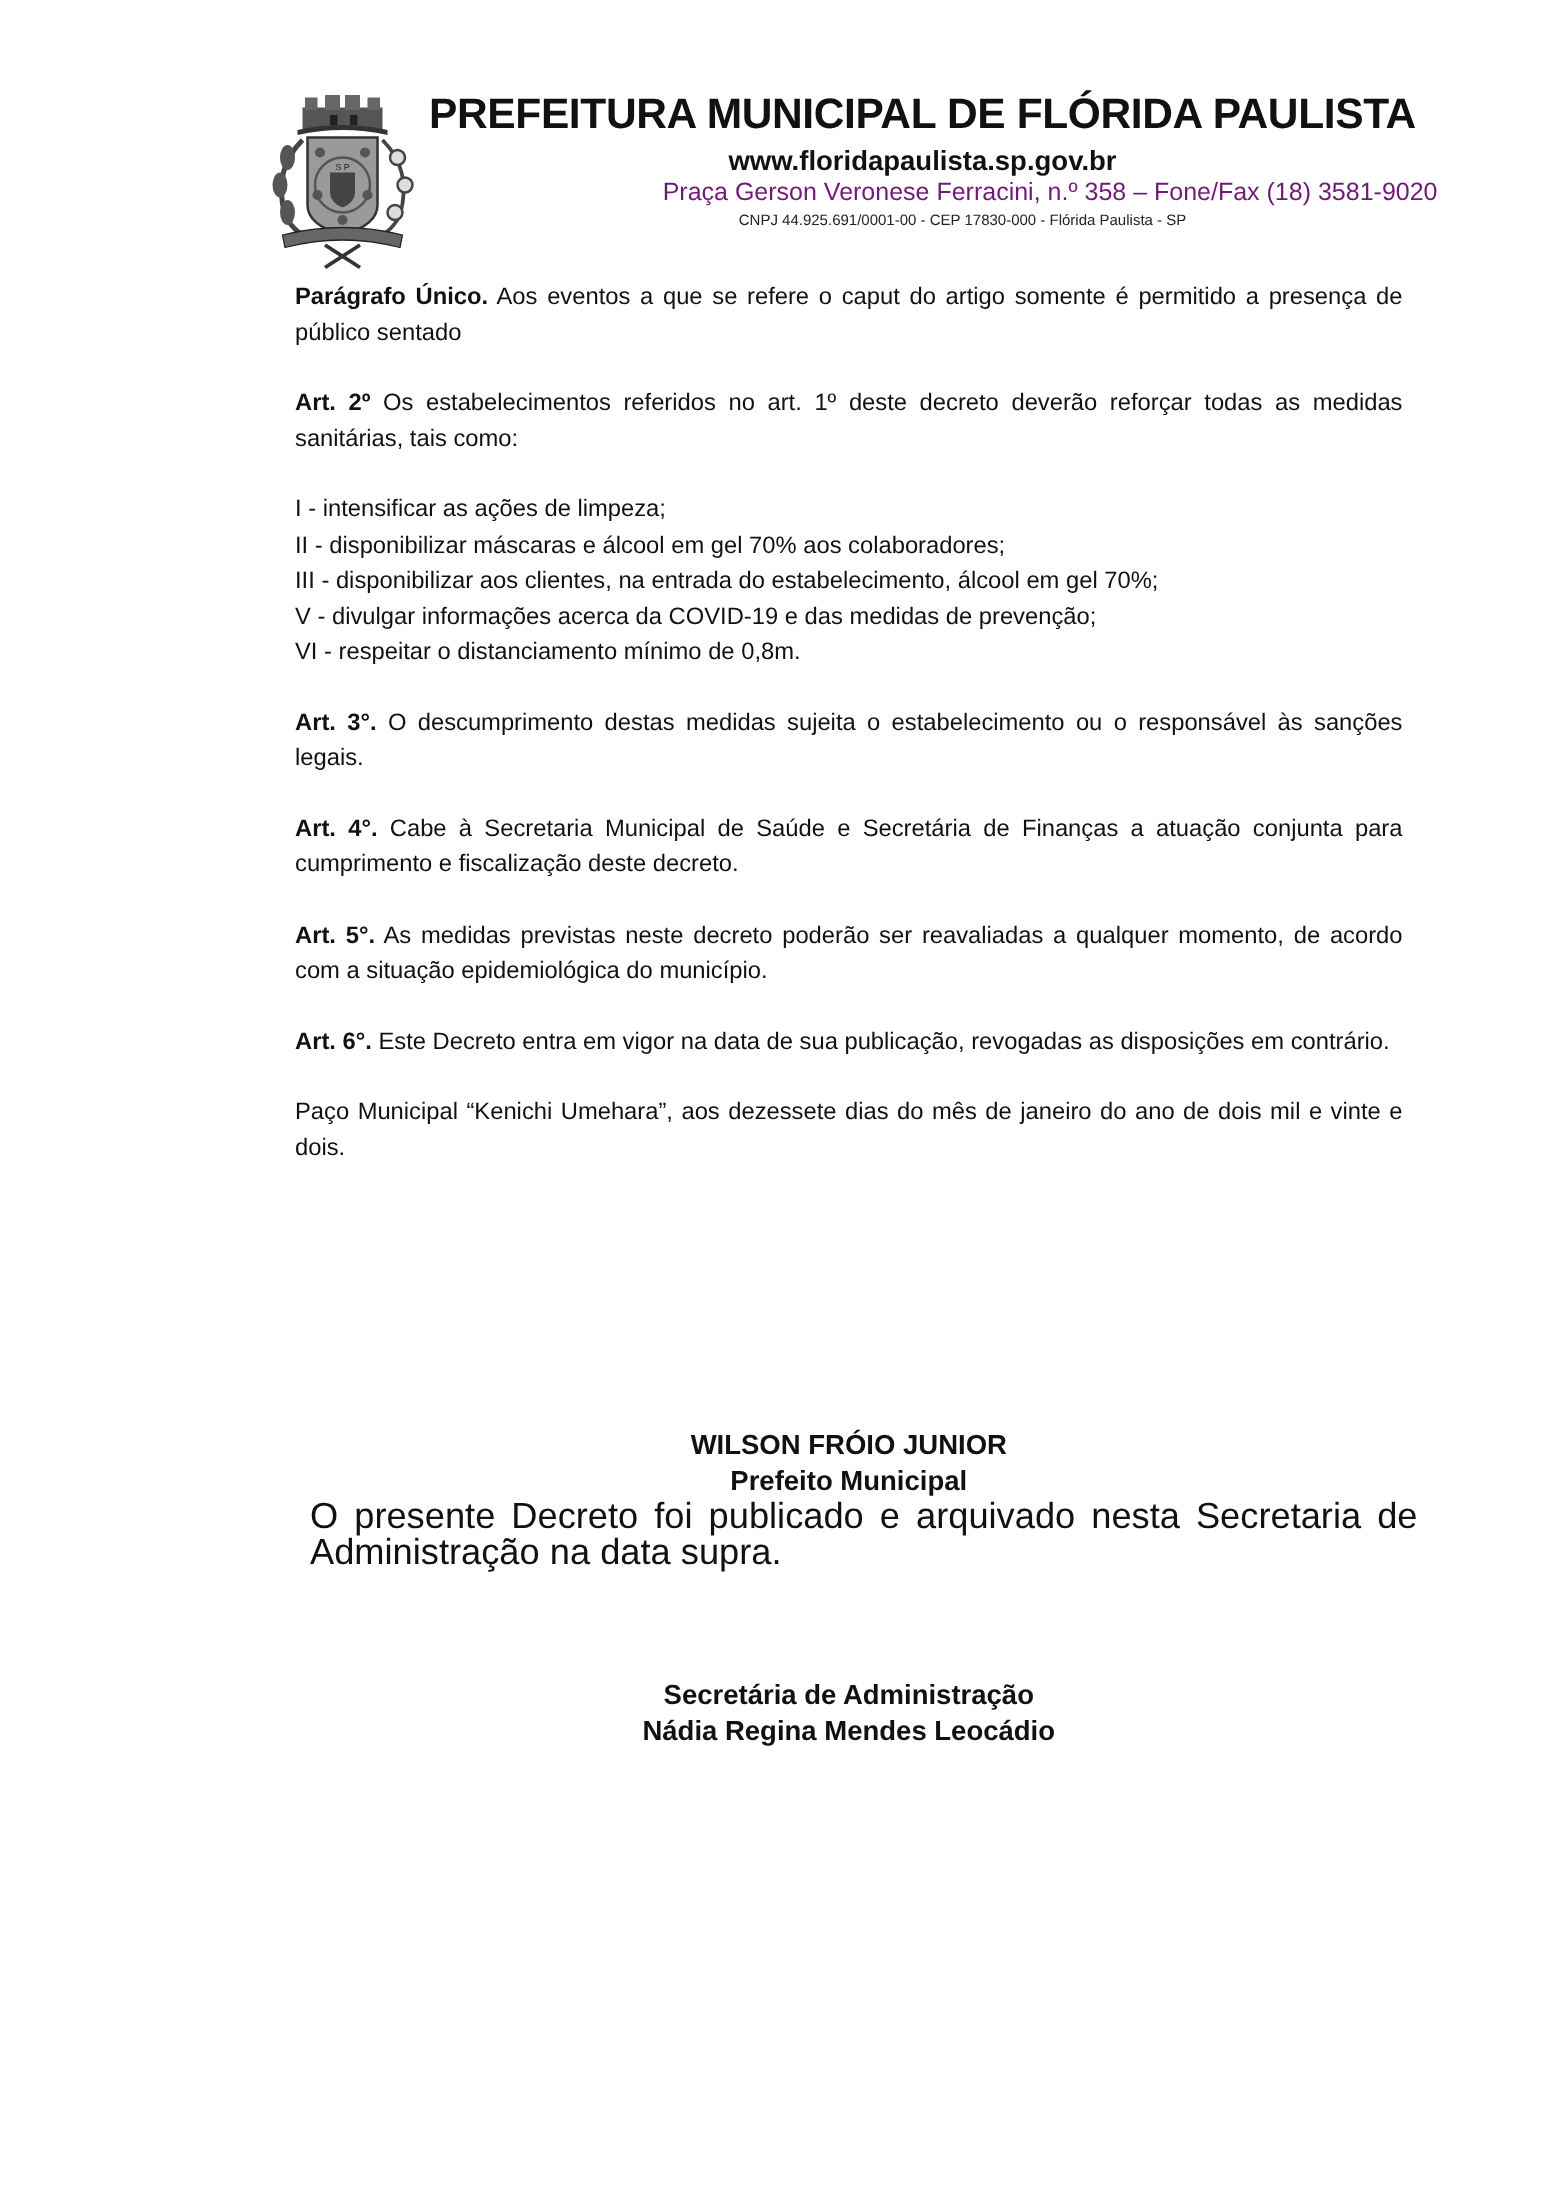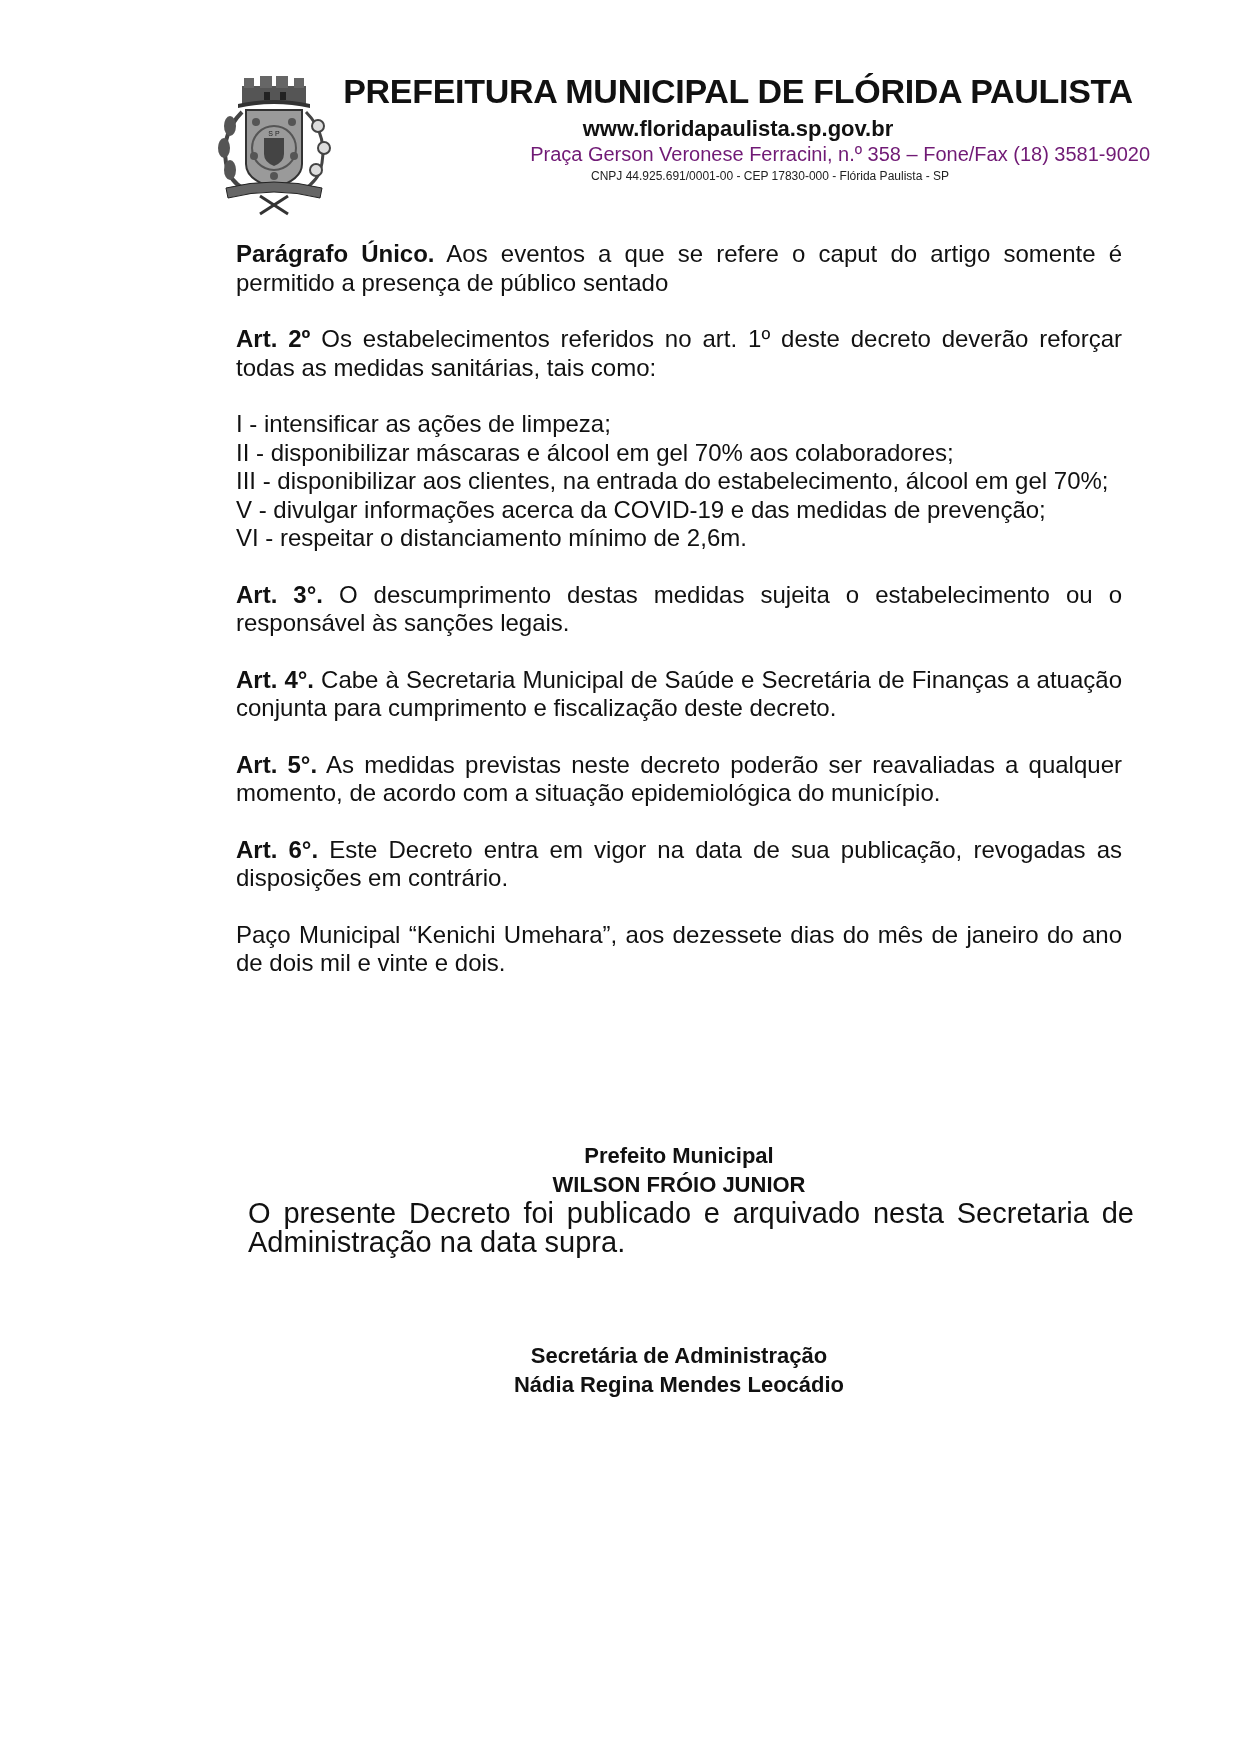--- a/index.html
+++ b/index.html
@@ -12,21 +12,21 @@
     .hdr-title { position: absolute; left: 338px; top: 72px; width: 800px; text-align: center;
       font-weight: bold; font-size: 34px; letter-spacing: -0.3px; color: #111; white-space: nowrap; }
     .hdr-web { position: absolute; left: 338px; top: 116px; width: 800px; text-align: center;
       font-weight: bold; font-size: 22px; color: #111; }
     .hdr-addr { position: absolute; left: 420px; top: 143px; width: 730px; text-align: right;
       font-size: 20px; color: #701a75; white-space: nowrap; }
     .hdr-cnpj { position: absolute; left: 420px; top: 169px; width: 700px; text-align: center;
       font-size: 12px; color: #222; white-space: nowrap; }
 
     
-    .body { position: absolute; left: 236px; top: 240px; width: 886px; font-size: 24px; line-height: 28.5px; }
+    .body { position: absolute; left: 236px; top: 224px; width: 886px; font-size: 19px; line-height: 28.5px; }
     .p { margin: 0; text-align: justify; text-align-last: left; }
     .gap { height: 28px; }
     .b { font-weight: bold; }
     .list-item { margin: 0; text-align: justify; text-align-last: left; }
 
     .sig { position: absolute; left: 236px; width: 886px; text-align: center; font-weight: bold; font-size: 22px; line-height: 29px; }
     .pub { position: absolute; left: 248px; width: 886px; font-size: 29px; line-height: 29px; }
     .pub .l1 { text-align: justify; text-align-last: justify; }
   </style>
 </head>
@@ -78,36 +78,36 @@
 
   <div class="body">
     <p class="p"><span class="b">Parágrafo Único.</span><span> Aos eventos a que se refere o caput do artigo somente é permitido a presença de público sentado</span></p>
     <div class="gap"></div>
     <p class="p"><span class="b">Art. 2º</span><span> Os estabelecimentos referidos no art. 1º deste decreto deverão reforçar todas as medidas sanitárias, tais como:</span></p>
     <div class="gap"></div>
     <p class="list-item">I - intensificar as ações de limpeza;</p>
     <p class="list-item">II - disponibilizar máscaras e álcool em gel 70% aos colaboradores;</p>
     <p class="list-item">III - disponibilizar aos clientes, na entrada do estabelecimento, álcool em gel 70%;</p>
     <p class="list-item">V - divulgar informações acerca da COVID-19 e das medidas de prevenção;</p>
-    <p class="list-item">VI - respeitar o distanciamento mínimo de 2,6m.</p>
+    <p class="list-item">VI - respeitar o distanciamento mínimo de 0,8m.</p>
     <div class="gap"></div>
     <p class="p"><span class="b">Art. 3°.</span><span> O descumprimento destas medidas sujeita o estabelecimento ou o responsável às sanções legais.</span></p>
     <div class="gap"></div>
     <p class="p"><span class="b">Art. 4°.</span><span> Cabe à Secretaria Municipal de Saúde e Secretária de Finanças a atuação conjunta para cumprimento e fiscalização deste decreto.</span></p>
     <div class="gap"></div>
     <p class="p"><span class="b">Art. 5°.</span><span> As medidas previstas neste decreto poderão ser reavaliadas a qualquer momento, de acordo com a situação epidemiológica do município.</span></p>
     <div class="gap"></div>
     <p class="p"><span class="b">Art. 6°.</span><span> Este Decreto entra em vigor na data de sua publicação, revogadas as disposições em contrário.</span></p>
     <div class="gap"></div>
     <p class="p">Paço Municipal “Kenichi Umehara”, aos dezessete dias do mês de janeiro do ano de dois mil e vinte e dois.</p>
   </div>
 
   <div class="sig" style="top:1141px;">
+    <div>WILSON FRÓIO JUNIOR</div>
     <div>Prefeito Municipal</div>
-    <div>WILSON FRÓIO JUNIOR</div>
   </div>
 
   <div class="pub" style="top:1199px;">
     <div class="l1">O presente Decreto foi publicado e arquivado nesta Secretaria de</div>
     <div>Administração na data supra.</div>
   </div>
 
   <div class="sig" style="top:1341px;">
     <div>Secretária de Administração</div>
     <div>Nádia Regina Mendes Leocádio</div>

